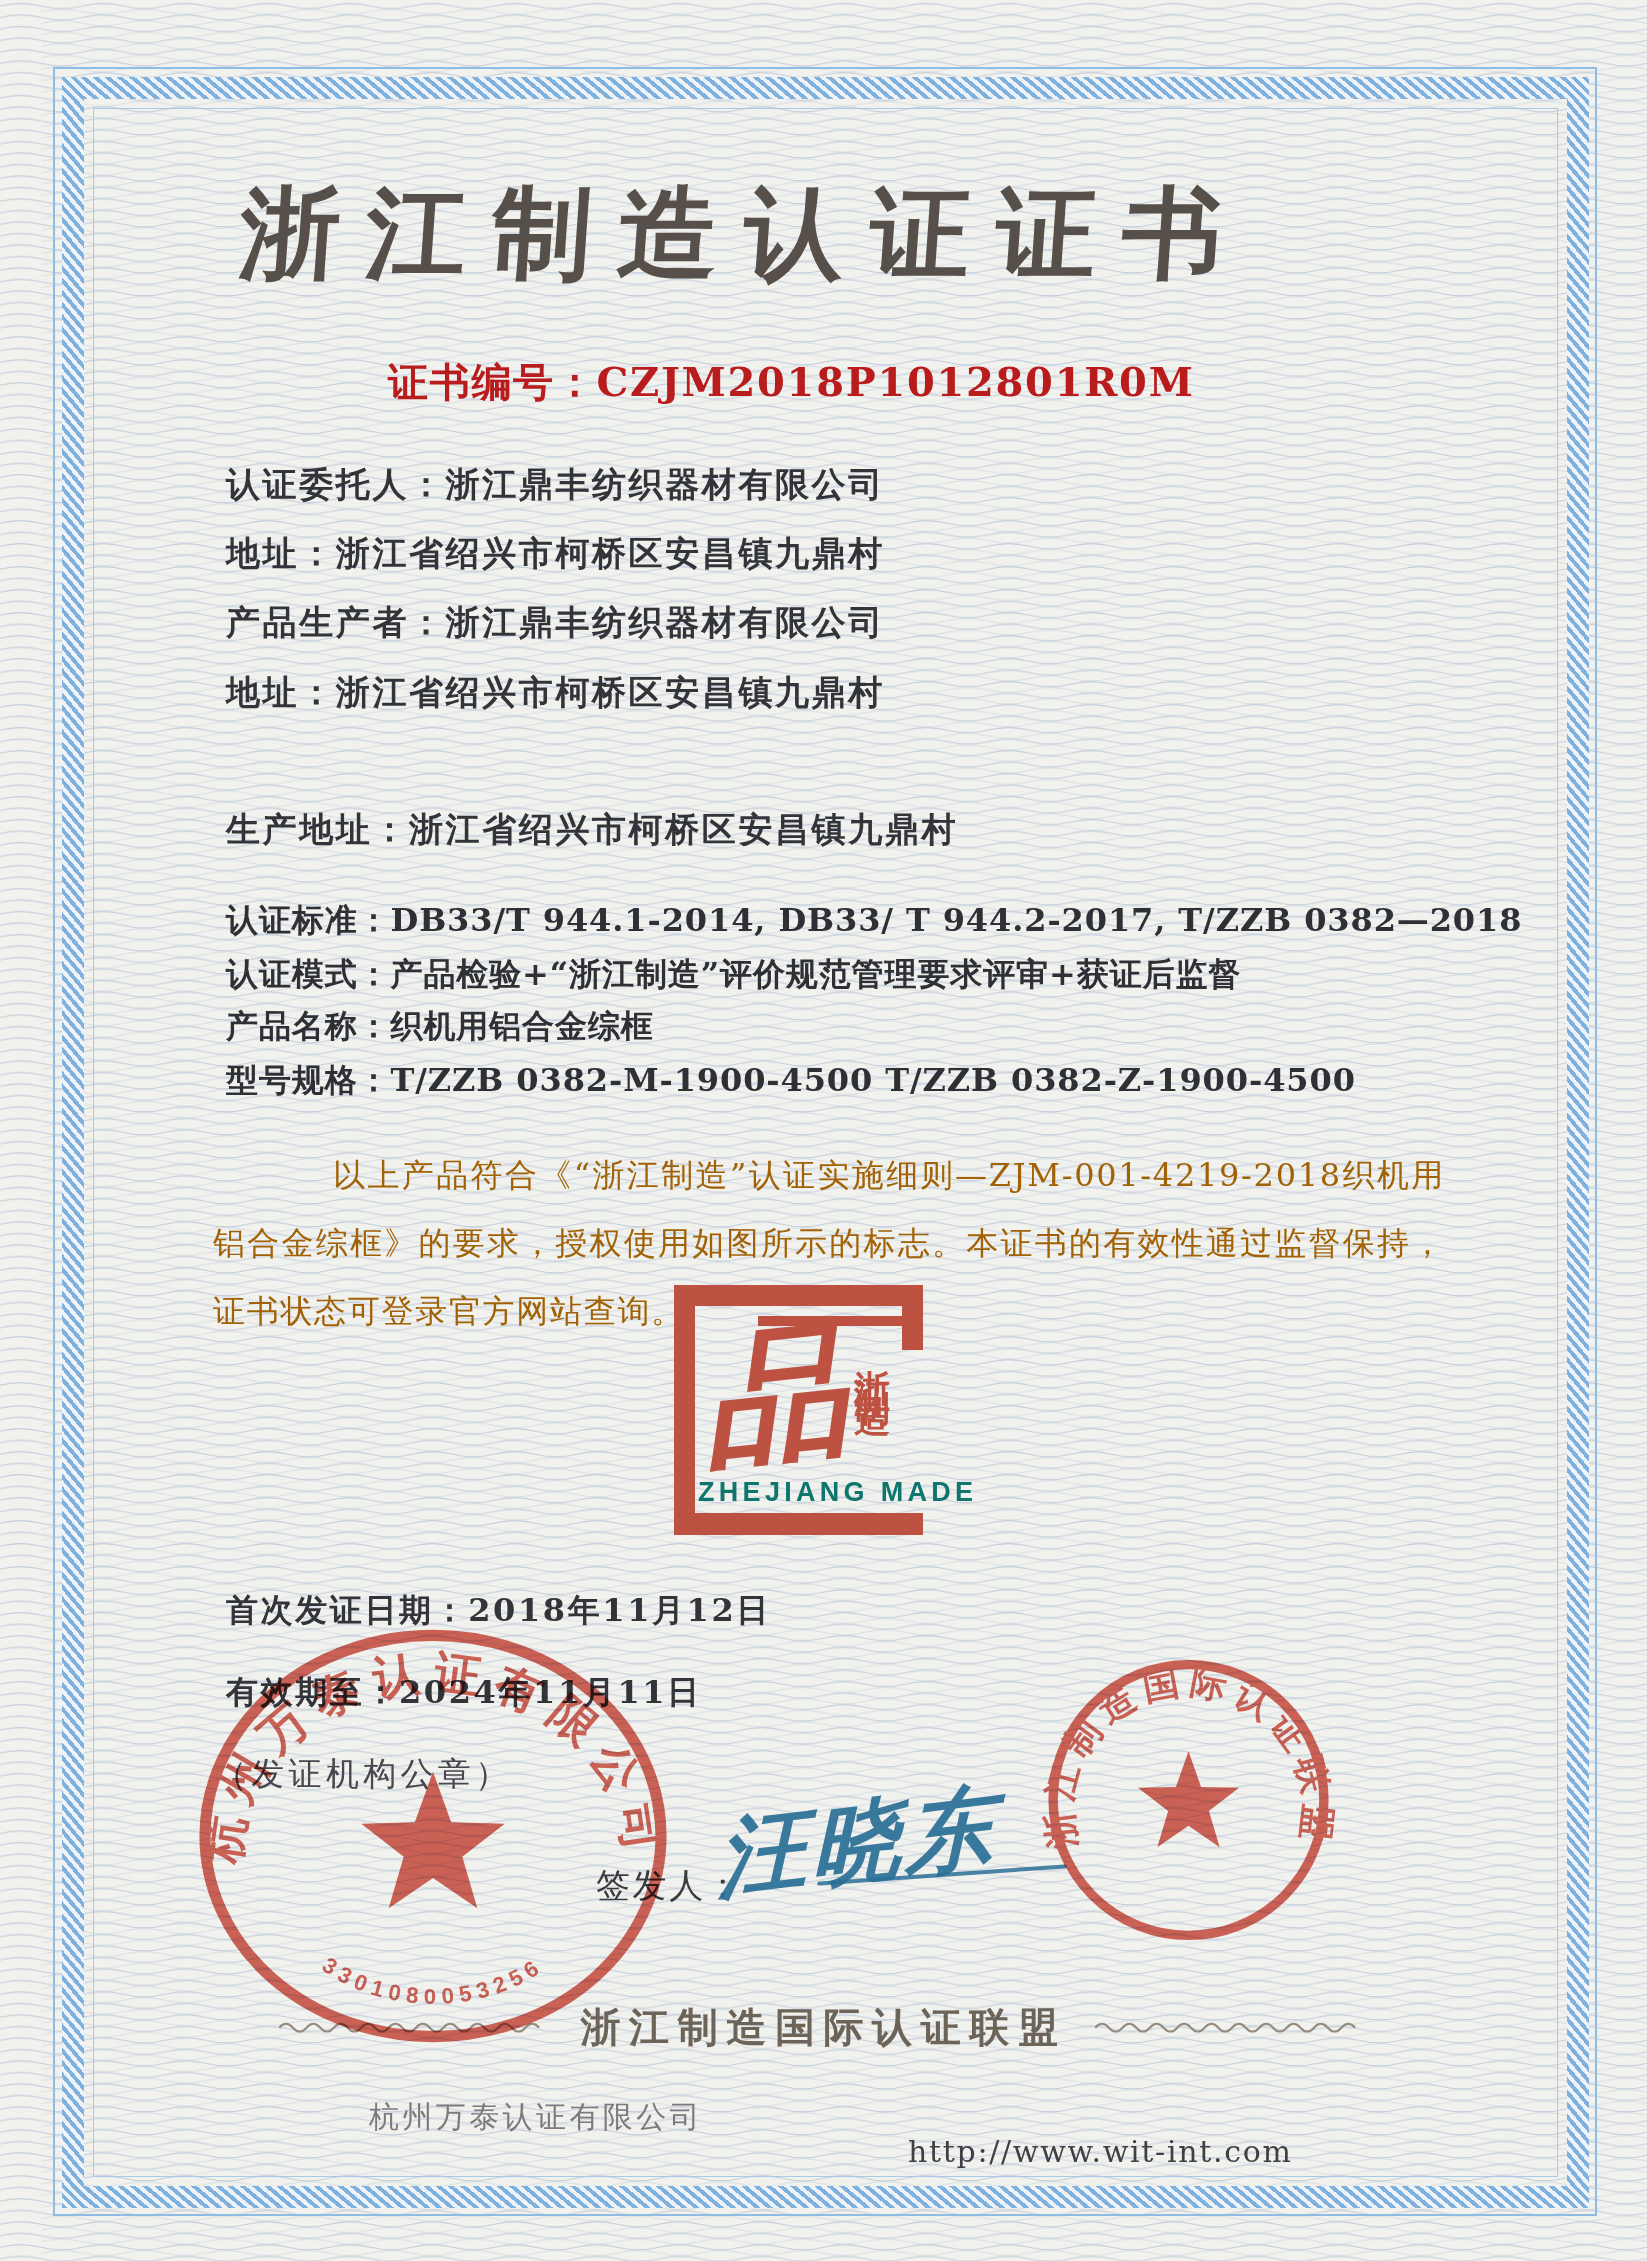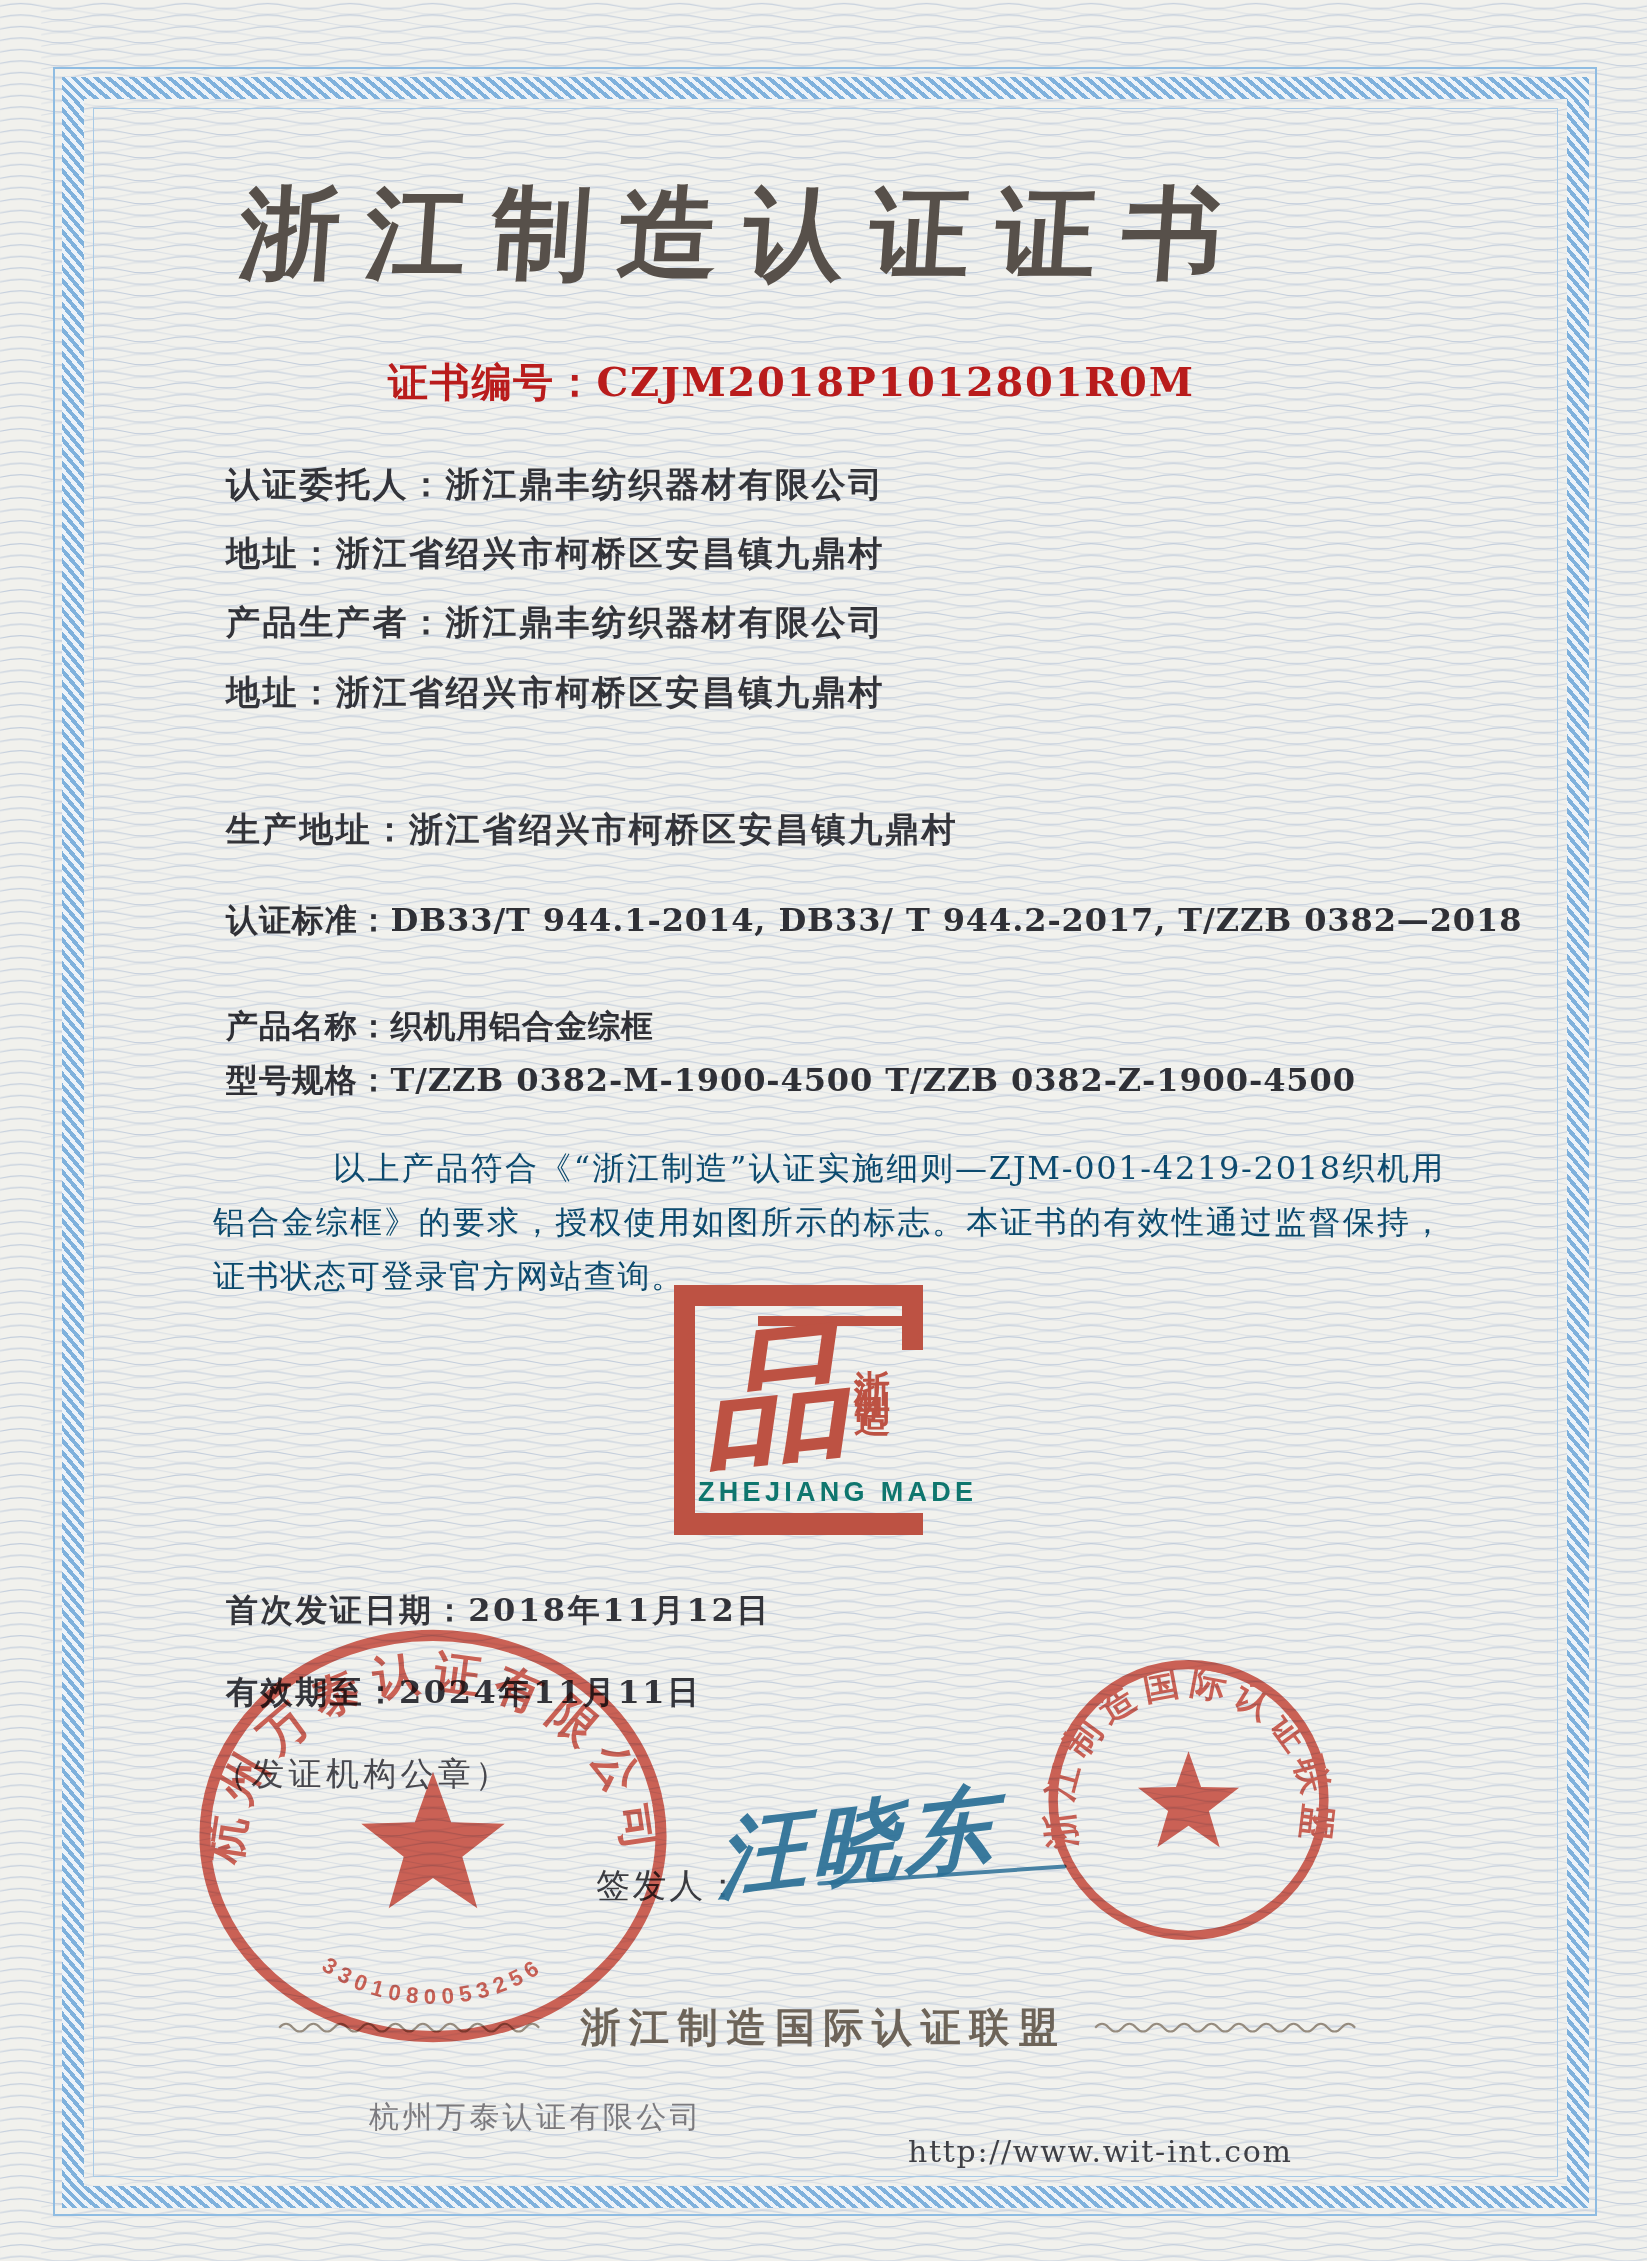--- a/index.html
+++ b/index.html
@@ -14,22 +14,22 @@
 
   .content{position:absolute;left:0;top:0;width:100%;height:100%;z-index:2;}
 
   .title{position:absolute;left:240px;top:168px;width:1029px;font-size:100px;font-weight:700;
          color:#57504a;letter-spacing:26px;transform:skewX(-4deg);white-space:nowrap;}
   .cert-no{position:absolute;left:388px;top:355px;font-size:40px;color:#b91c1c;letter-spacing:1.7px;font-weight:600;white-space:nowrap;}
 
   .field-row{position:absolute;left:226px;font-size:34px;font-weight:700;color:#33343a;letter-spacing:2.6px;white-space:nowrap;}
   .detail-row{position:absolute;left:226px;font-size:32px;font-weight:600;color:#2f3036;letter-spacing:0.9px;white-space:nowrap;}
 
-  .statement{position:absolute;left:213px;top:1141px;width:1232px;font-size:32px;line-height:54px;
-             color:#0c4a6e;letter-spacing:1.7px;text-align:justify;text-indent:120px;}
+  .statement{position:absolute;left:213px;top:1141px;width:1232px;font-size:32px;line-height:68px;
+             color:#a16207;letter-spacing:1.7px;text-align:justify;text-indent:120px;}
 
   
   .logo{position:absolute;left:674px;top:1285px;width:249px;height:250px;}
   .logo .bar{position:absolute;background:#bd5243;}
   .lg-left{left:0;top:0;width:20.6px;height:250px;}
   .lg-top{left:0;top:0;width:249px;height:20.6px;}
   .lg-rt{right:0;top:0;width:20.6px;height:65px;}
   .lg-step{left:84px;top:31px;width:144px;height:10.3px;}
   .lg-bottom{left:0;bottom:0;width:249px;height:22px;}
   .lg-mark{position:absolute;left:29px;top:15.4px;font-size:144px;font-weight:700;font-style:italic;
@@ -97,20 +97,23 @@
     <div class="field-row" style="top:670px">
       <span>地址：</span><span>浙江省绍兴市柯桥区安昌镇九鼎村</span>
     </div>
     <div class="field-row" style="top:807px">
       <span>生产地址：</span><span>浙江省绍兴市柯桥区安昌镇九鼎村</span>
     </div>
 
     <div class="detail-row" style="top:899px">
       <span>认证标准：</span><span>DB33/T 944.1-2014, DB33/ T 944.2-2017, T/ZZB 0382—2018</span>
     </div>
+    <div class="detail-row" style="top:953px">
+      <span>认证模式：</span><span>产品检验+“浙江制造”评价规范管理要求评审+获证后监督</span>
+    </div>
     <div class="detail-row" style="top:1005px">
       <span>产品名称：</span><span>织机用铝合金综框</span>
     </div>
     <div class="detail-row" style="top:1059px">
       <span>型号规格：</span><span>T/ZZB 0382-M-1900-4500 T/ZZB 0382-Z-1900-4500</span>
     </div>
 
     <div class="statement">以上产品符合《“浙江制造”认证实施细则—ZJM-001-4219-2018织机用铝合金综框》的要求，授权使用如图所示的标志。本证书的有效性通过监督保持，证书状态可登录官方网站查询。</div>
 
     <div class="logo">

